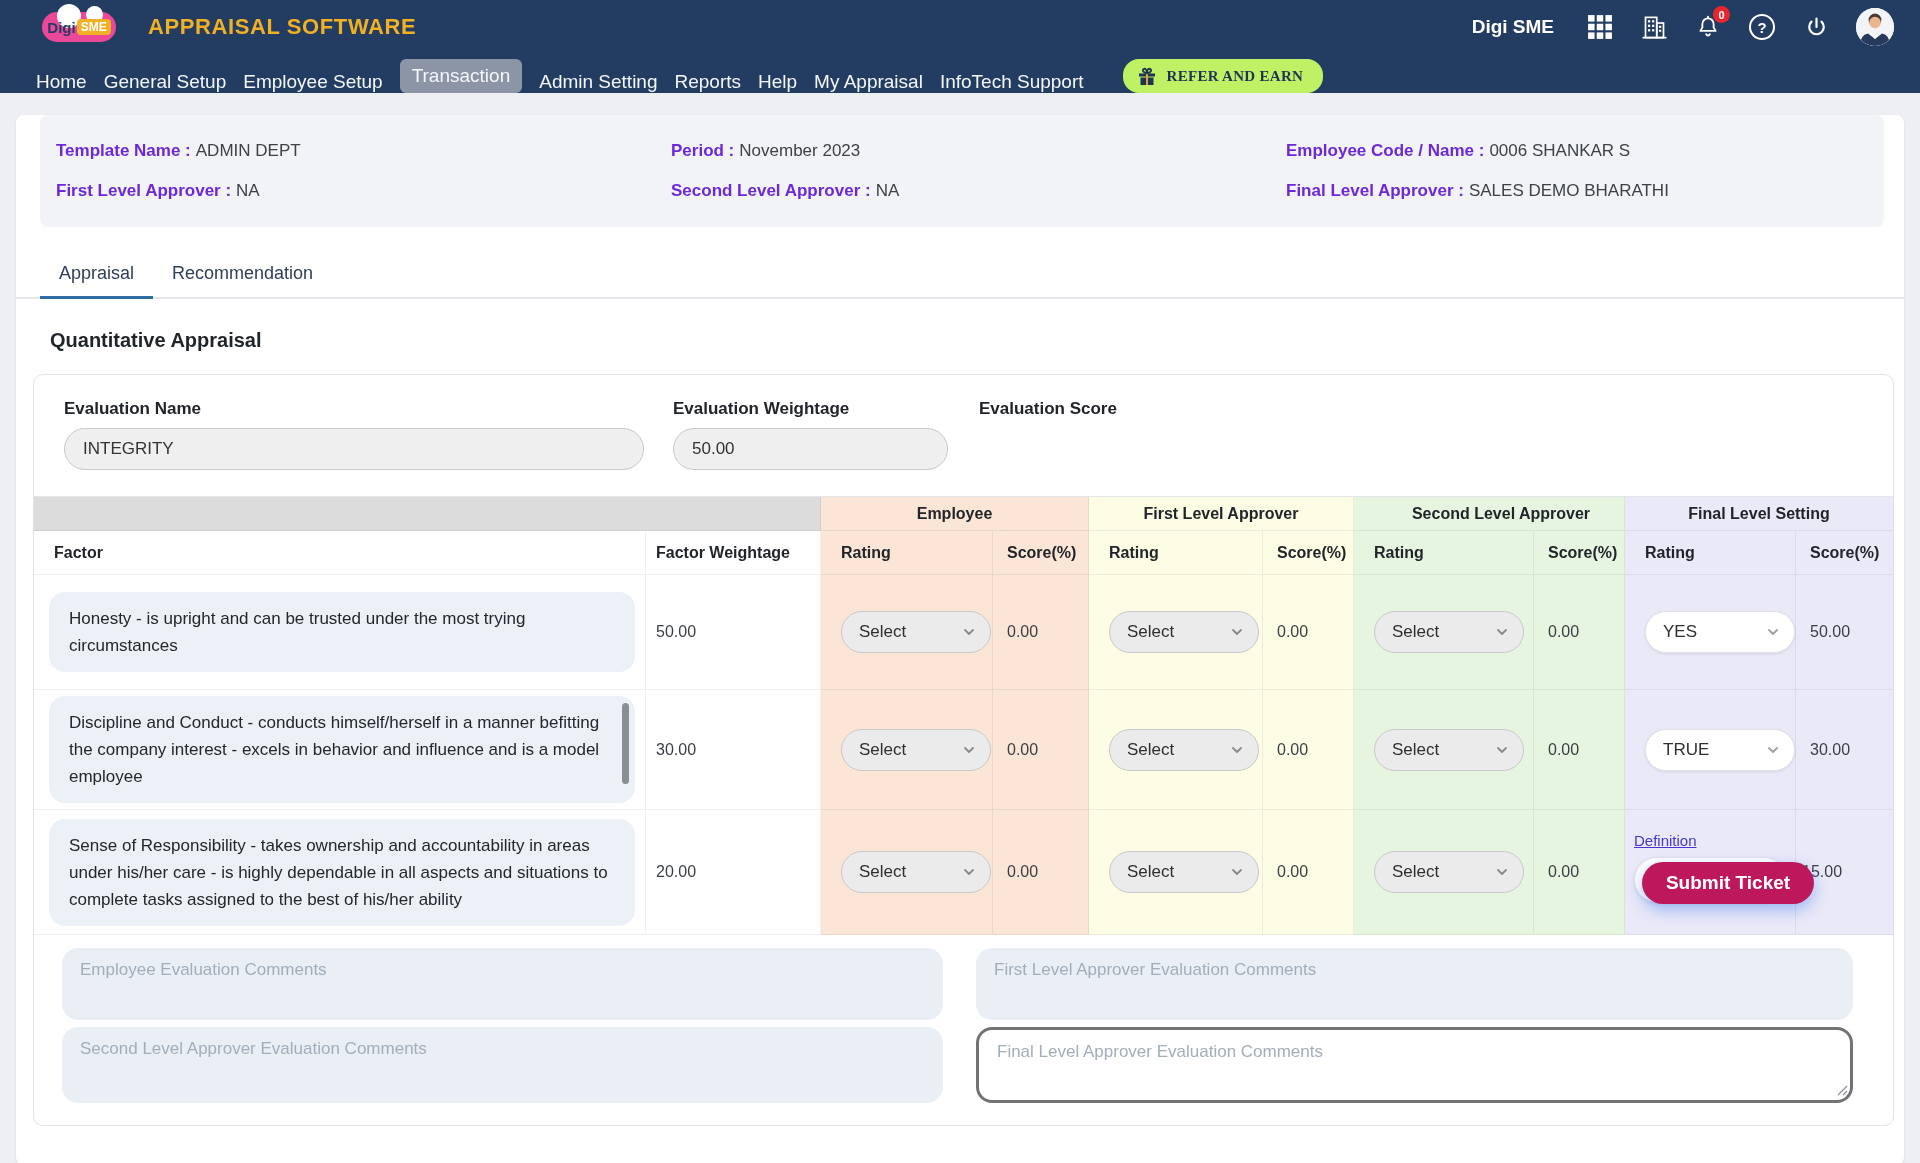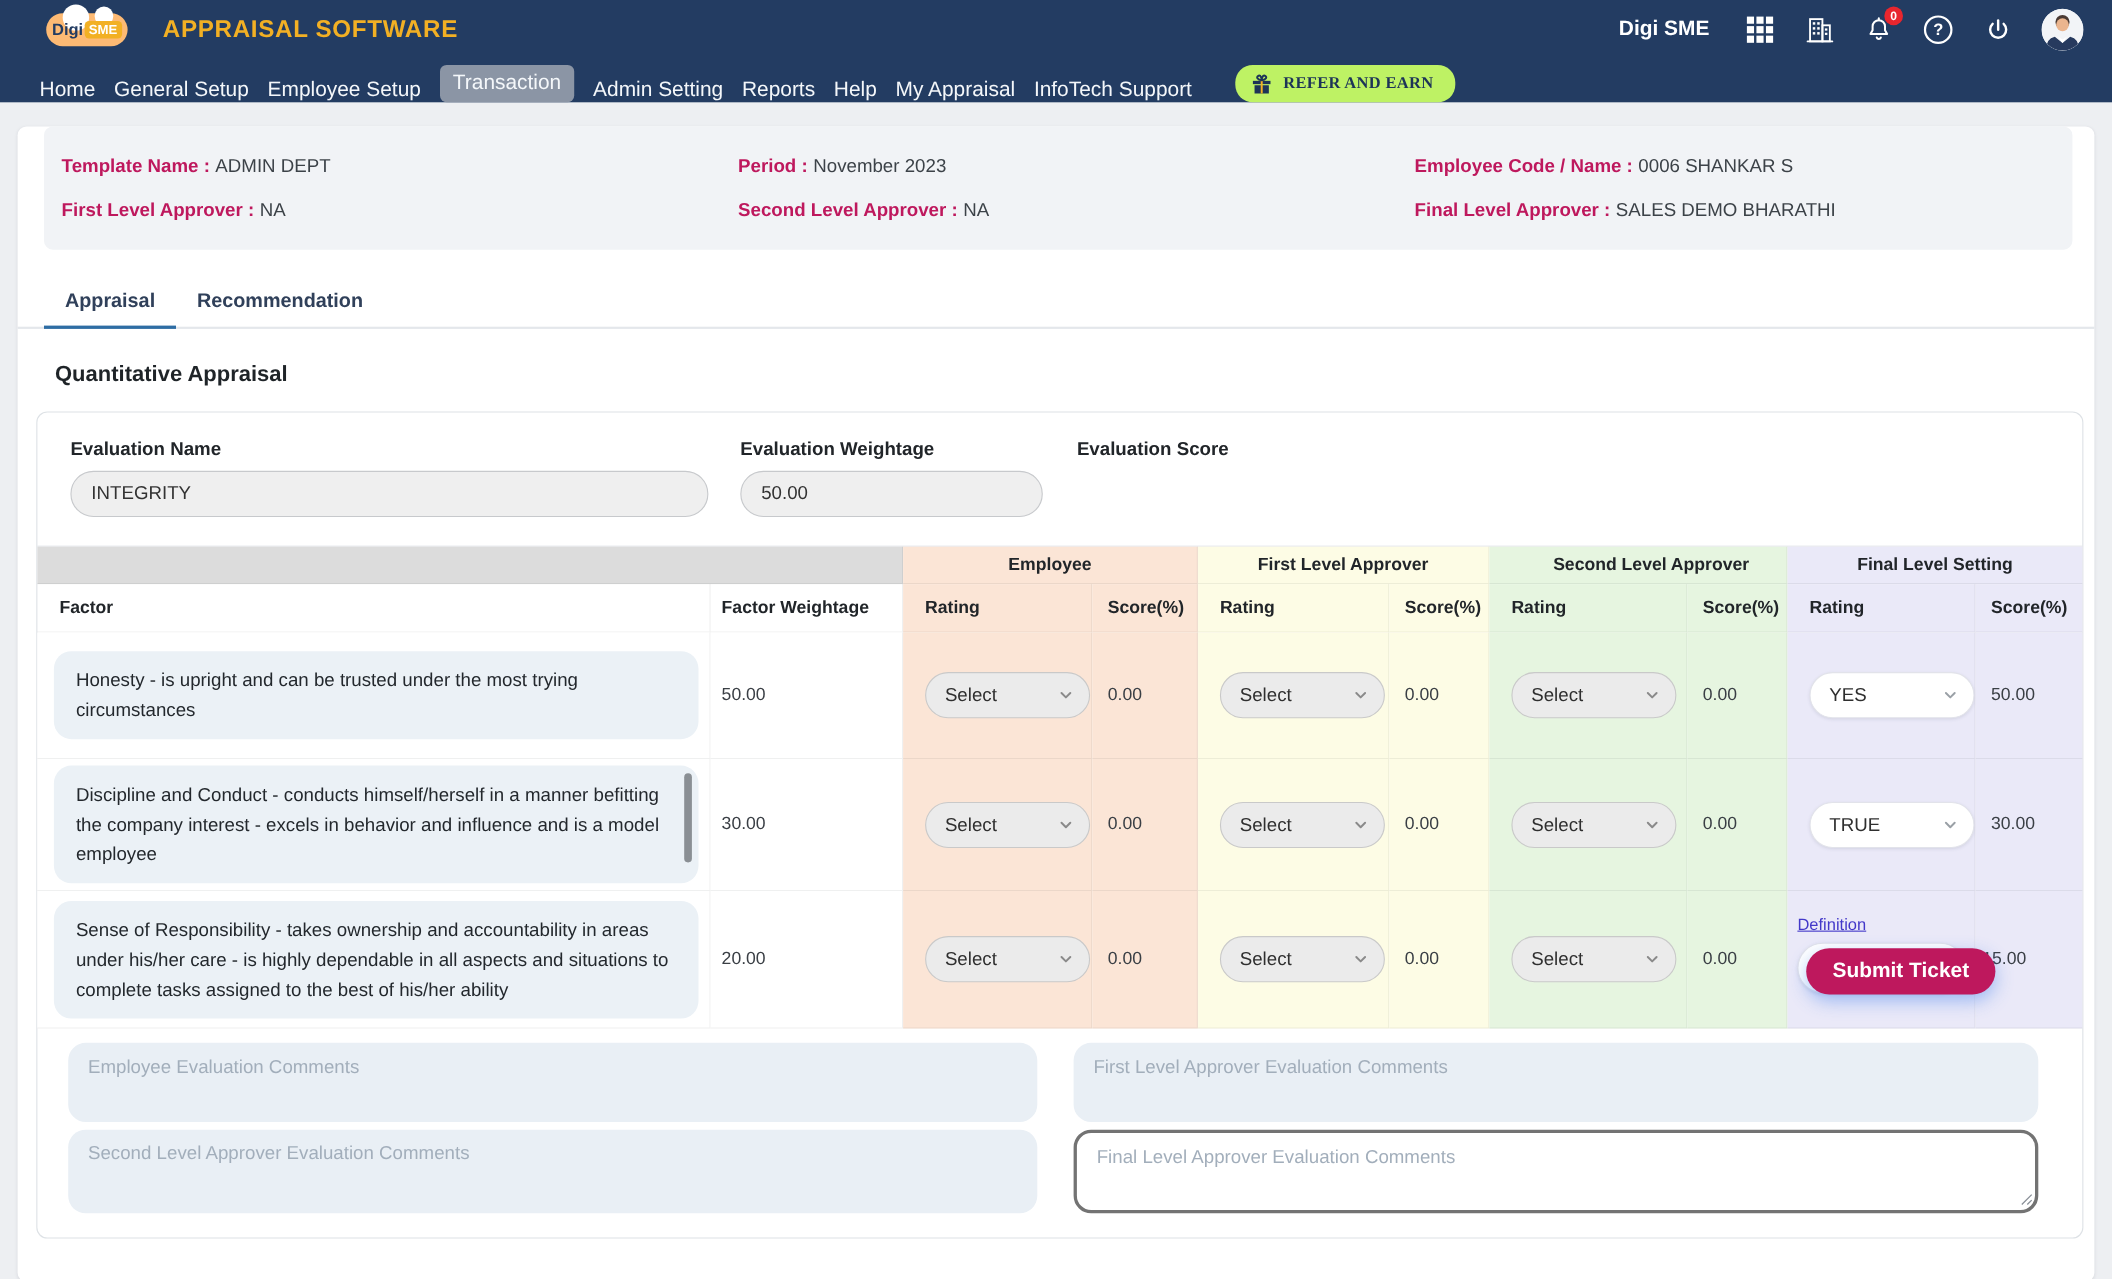--- a/index.html
+++ b/index.html
@@ -6,21 +6,21 @@
   html,body { width:1920px; height:1163px; }
   body {
     background:#EDEFF2;
     font-family:"Liberation Sans","DejaVu Sans",sans-serif;
     position:relative; overflow:hidden;
     color:#212529;
   }
   
   .hdr { background:#233C62; height:93px; color:#fff; }
   .hdr-row1 { display:flex; align-items:center; height:48px; padding:6px 26px 0 42px; }
-  .logo { position:relative; width:74px; height:30px; background:#fdba74; border-radius:15px;
+  .logo { position:relative; width:74px; height:30px; background:#ec4899; border-radius:15px;
           display:flex; align-items:center; justify-content:center; cursor:pointer; }
   .logo::before { content:""; position:absolute; top:-8px; left:15px; width:24px; height:24px; border-radius:50%; background:#fff; }
   .logo::after  { content:""; position:absolute; top:-6px; right:13px; width:17px; height:17px; border-radius:50%; background:#fff; }
   .logo-text { position:relative; z-index:2; font-size:15px; font-weight:800; color:#233C62; display:flex; align-items:center; }
   .logo-sme { background:#F2B024; color:#fff; border-radius:4px; padding:1px 4px; margin-left:1px; font-size:12px; font-weight:800; }
   .app-title { margin-left:32px; color:#F2B024; font-size:22px; font-weight:800; letter-spacing:.6px; }
   .hdr-right { margin-left:auto; display:flex; align-items:center; gap:26px; }
   .account-name { font-size:19px; font-weight:700; margin-right:6px; }
   .hicon { width:28px; height:28px; display:flex; align-items:center; justify-content:center; position:relative; cursor:pointer; }
   .badge { position:absolute; top:-7px; right:-8px; min-width:17px; height:17px; border-radius:9px; background:#E8262E;
@@ -34,24 +34,24 @@
   .refer-btn { margin-left:22px; background:#bef264; color:#1D3457; font-weight:800; font-size:15px;
                display:flex; align-items:center; gap:9px; padding:6px 20px 6px 13px; border-radius:16px;
                border:none; letter-spacing:.3px; cursor:pointer; font-family:Liberation Serif, serif; }
   
   .card { margin:7px 16px 0; background:#fff; border-radius:8px; height:1050px;
           box-shadow:0 1px 3px rgba(20,30,50,.08); }
   .info-bar { margin:22px 20px 0 24px; background:#F1F3F6; border-radius:8px; height:112px;
               display:grid; grid-template-columns:615px 615px 1fr; grid-auto-rows:40px;
               align-content:start; align-items:center; padding:16px 0 0 16px; }
   .info-cell { font-size:17px; white-space:nowrap; }
-  .info-label { font-weight:700; color:#be185d; }
+  .info-label { font-weight:700; color:#6d28d9; }
   .info-value { color:#3C4248; margin-left:5px; }
   .tabs { display:flex; margin-top:26px; padding-left:24px; border-bottom:2px solid #E4E7EB; }
-  .tab { padding:10px 19px 13px; font-size:18px; font-weight:700; color:#30405A; position:relative; cursor:pointer; }
+  .tab { padding:10px 19px 13px; font-size:18px; font-weight:400; color:#30405A; position:relative; cursor:pointer; }
   .tab.active::after { content:""; position:absolute; left:0; right:0; bottom:-2px; height:3px; background:#2E6DA4; }
   .section-title { margin:30px 0 0 34px; font-size:20px; font-weight:700; color:#1F2428; }
   .panel { margin:22px 10px 0 17px; border:1px solid #DEE2E6; border-radius:10px; padding-top:24px; }
   
   .eval-row { display:flex; padding-left:30px; }
   .f-name { width:580px; margin-right:29px; }
   .f-weight { width:275px; margin-right:31px; }
   .f-score { width:275px; }
   .eval-label { font-size:17px; font-weight:700; color:#212529; display:block; margin-bottom:9px; }
   .eval-input { width:100%; height:42px; border-radius:21px; border:1px solid #C7C9CC; background:#EFEFEF;

